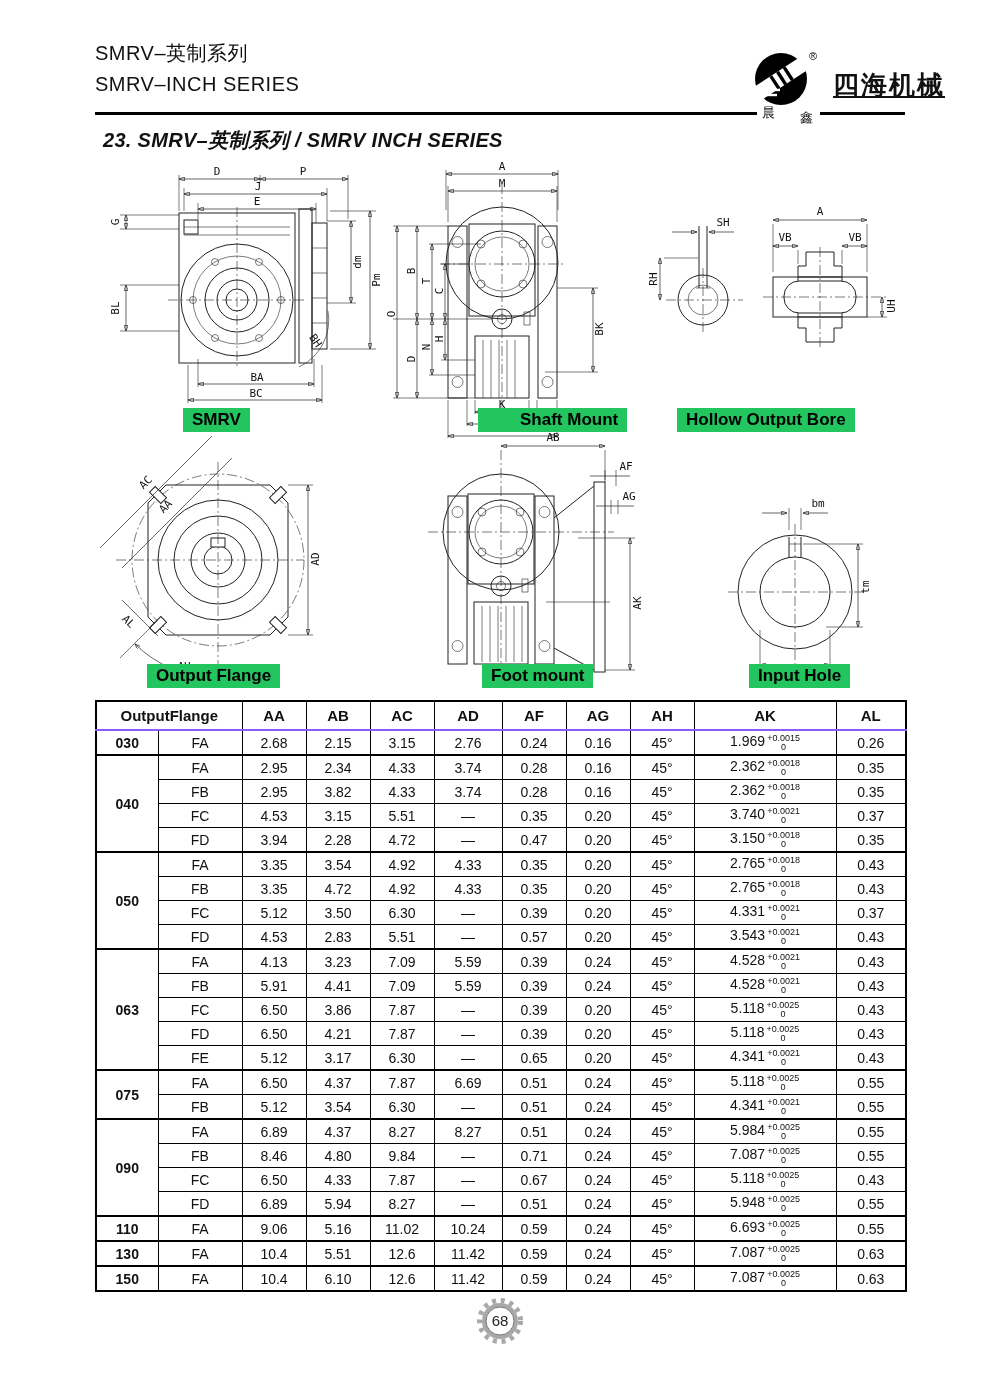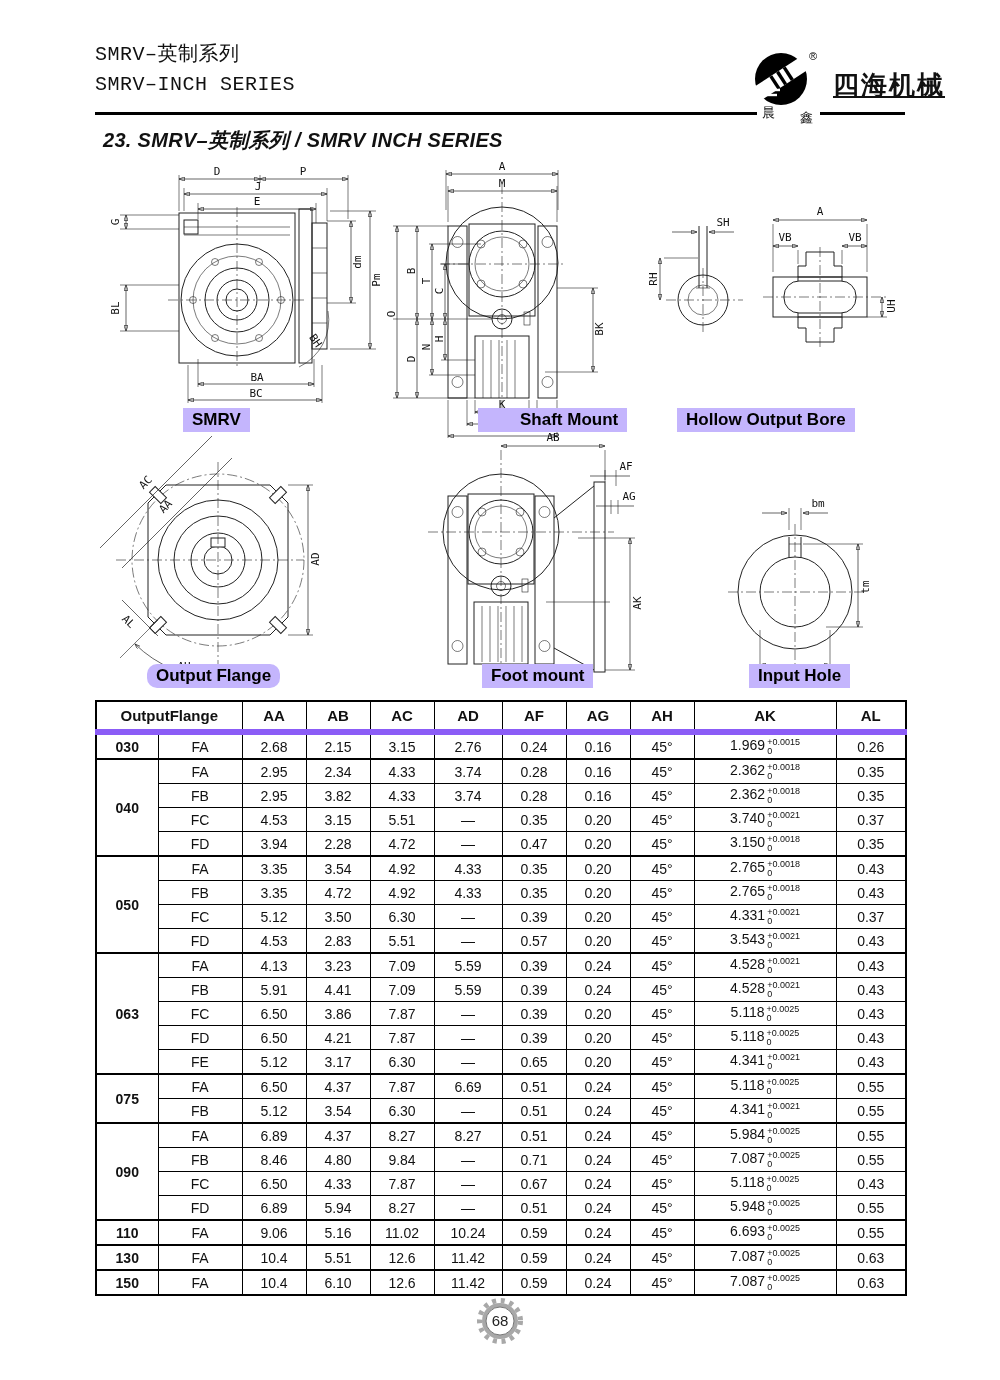--- a/index.html
+++ b/index.html
@@ -1,43 +1,43 @@
 <!DOCTYPE html>
 <html><head>
 <meta charset="utf-8">
 <style>
   html,body{margin:0;padding:0;}
   body{width:1000px;height:1380px;position:relative;background:#fff;color:#111;
        font-family:"Liberation Sans",sans-serif;overflow:hidden;}
   .abs{position:absolute;}
-  .hdr-line{font-size:20px;letter-spacing:0.5px;font-family:Liberation Mono, monospace;}
+  .hdr-line{font-size:20px;letter-spacing:0.5px;}
   .brand{font-size:26px;font-weight:bold;letter-spacing:2px;}
   .rule{background:#000;height:3px;}
   .brand-sub{font-size:13px;font-family:"DejaVu Serif",serif;}
   .sec-title{font-size:20px;font-weight:bold;font-style:italic;letter-spacing:0.3px;}
-  .caption{background:#c4b5fd;color:#000;font-weight:bold;font-size:17px;
+  .caption{background:#22c55e;color:#000;font-weight:bold;font-size:17px;
            padding:2px 9px;white-space:nowrap;}
   
   .dwg line,.dwg path,.dwg rect,.dwg circle,.dwg polygon{stroke:#222;fill:none;stroke-width:1;}
   .dwg .thin{stroke-width:0.6;}
   .dwg .cl{stroke-width:0.6;stroke-dasharray:10 3 2 3;}
   .dwg .dim{stroke-width:0.7;}
   .dwg .wh{fill:#fff;}
   .dwg text{stroke:none;fill:#111;font-family:"DejaVu Sans Mono",monospace;
             font-size:11px;text-anchor:middle;}
   
   table.dims{border-collapse:collapse;width:810px;table-layout:fixed;border:2px solid #000;}
   table.dims th,table.dims td{border:1px solid #000;text-align:center;padding:0;
       font-size:14px;height:23px;overflow:hidden;white-space:nowrap;}
-  table.dims thead th{font-size:15px;font-weight:bold;height:27px;border-bottom:6px solid #8b5cf6;}
+  table.dims thead th{font-size:15px;font-weight:bold;height:27px;border-bottom:2px solid #8b5cf6;}
   table.dims td.out{font-weight:bold;}
   table.dims tr.grp td{border-top:2px solid #000;}
   .tol{display:inline-block;vertical-align:middle;text-align:left;font-size:9px;
        line-height:9px;margin-left:2px;}
-  .tol span{display:block;}
+  .tol span{display:block;text-align:center;}
   
   .badge-num{font-size:15px;fill:#222;}
 </style>
 </head>
 <body>
 
 <div class="abs hdr-line" style="left:95px;top:40px;">SMRV–英制系列</div>
 <div class="abs hdr-line" style="left:95px;top:73px;">SMRV–INCH SERIES</div>
 
 <svg class="abs" style="left:750px;top:48px;" width="78" height="62" viewBox="0 0 78 62">
@@ -369,21 +369,21 @@
   <text x="167" y="111" transform="rotate(-90 166 108)">tm</text>
   <line class="thin" x1="60" y1="150" x2="60" y2="190"></line>
     <line class="thin" x1="130" y1="150" x2="130" y2="190"></line>
   <line class="dim" x1="60" y1="185" x2="130" y2="185" marker-start="url(#a6)" marker-end="url(#a6)"></line>
   <text x="95" y="201">Dm</text>
 </svg>
 
 <div class="abs caption" style="left:183px;top:408px;">SMRV</div>
 <div class="abs caption" style="left:478px;top:408px;padding-left:42px;">Shaft Mount</div>
 <div class="abs caption" style="left:677px;top:408px;">Hollow Output Bore</div>
-<div class="abs caption" style="left:147px;top:664px;border-radius:10px;">Output Flange</div>
+<div class="abs caption" style="left:147px;top:664px;">Output Flange</div>
 <div class="abs caption" style="left:482px;top:664px;">Foot mount</div>
 <div class="abs caption" style="left:749px;top:664px;">Input Hole</div>
 
 <div class="abs" style="left:95px;top:700px;">
   <table class="dims">
     <colgroup>
       <col style="width:62px">
         <col style="width:84px">
         <col style="width:64px">
         <col style="width:64px">

